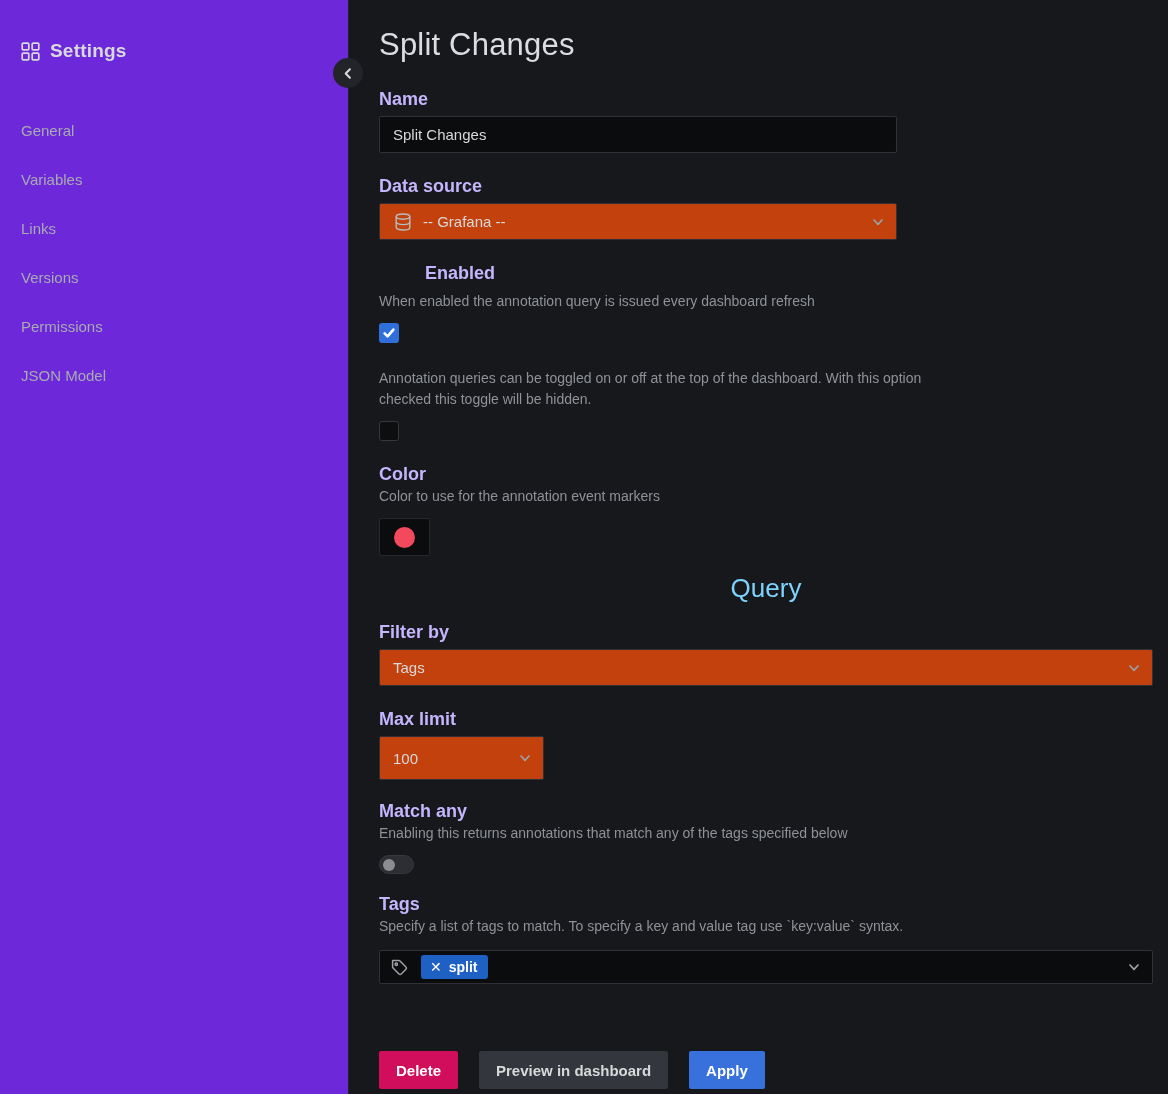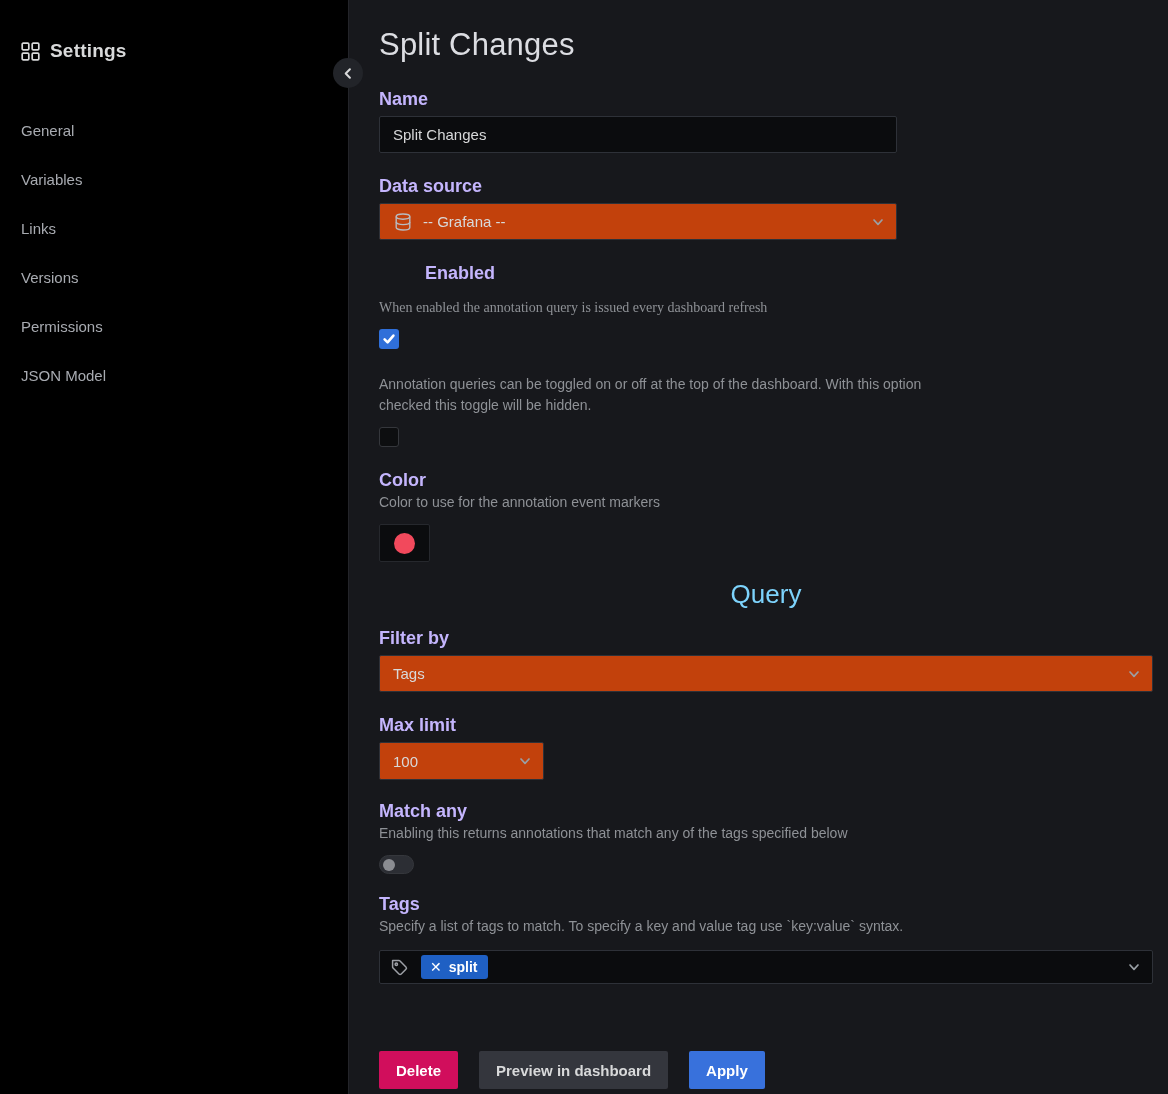--- a/index.html
+++ b/index.html
@@ -8,21 +8,21 @@
     font-family: "Liberation Sans", sans-serif;
     width: 1168px; height: 1094px;
     position: relative;
     overflow: hidden;
     color: #dcdde2;
   }
   
   .sidebar {
     position: absolute; left: 0; top: 0; bottom: 0;
     width: 349px;
-    background: #000000;
+    background: #6d28d9;
     border-right: 1px solid #232429;
   }
   .sidebar-header {
     display: flex; align-items: center; gap: 10px;
     padding: 40px 0 0 21px;
   }
   .sidebar-header .title {
     font-size: 19px; font-weight: 700; color: #d8d9da; letter-spacing: .2px;
   }
   .nav { margin-top: 44px; }
@@ -220,21 +220,21 @@
       <span class="chev">
         <svg width="14" height="14" viewBox="0 0 14 14" fill="none" stroke="#9aa0a6" stroke-width="1.7" stroke-linecap="round" stroke-linejoin="round">
           <polyline points="3,5 7,9.3 11,5"></polyline>
         </svg>
       </span>
     </div>
   </div>
 
   <div class="field">
     <label class="field-label" style="margin-bottom:4px;padding-left:46px;">Enabled</label>
-    <div class="field-desc" style="margin-top:16px;font-family:Liberation Serif, serif;">When enabled the annotation query is issued every dashboard refresh</div>
+    <div class="field-desc" style="margin-top:10px;">When enabled the annotation query is issued every dashboard refresh</div>
     <div class="checkbox checked">
       <span style="display:flex;">
         <svg width="14" height="14" viewBox="0 0 14 14" fill="none" stroke="#ffffff" stroke-width="2.6" stroke-linecap="round" stroke-linejoin="round">
           <polyline points="2.6,7.4 5.6,10.4 11.4,3.6"></polyline>
         </svg>
       </span>
     </div>
   </div>
 
   <div class="field">
@@ -259,21 +259,21 @@
       <span class="chev">
         <svg width="14" height="14" viewBox="0 0 14 14" fill="none" stroke="#9aa0a6" stroke-width="1.7" stroke-linecap="round" stroke-linejoin="round">
           <polyline points="3,5 7,9.3 11,5"></polyline>
         </svg>
       </span>
     </div>
   </div>
 
   <div class="field" style="margin-bottom:23px;">
     <label class="field-label">Max limit</label>
-    <div class="select w-sm" style="height:38px;">
+    <div class="select w-sm" style="height:44px;">
       <span>100</span>
       <span class="chev">
         <svg width="14" height="14" viewBox="0 0 14 14" fill="none" stroke="#9aa0a6" stroke-width="1.7" stroke-linecap="round" stroke-linejoin="round">
           <polyline points="3,5 7,9.3 11,5"></polyline>
         </svg>
       </span>
     </div>
   </div>
 
   <div class="field" style="margin-bottom:22px;">

